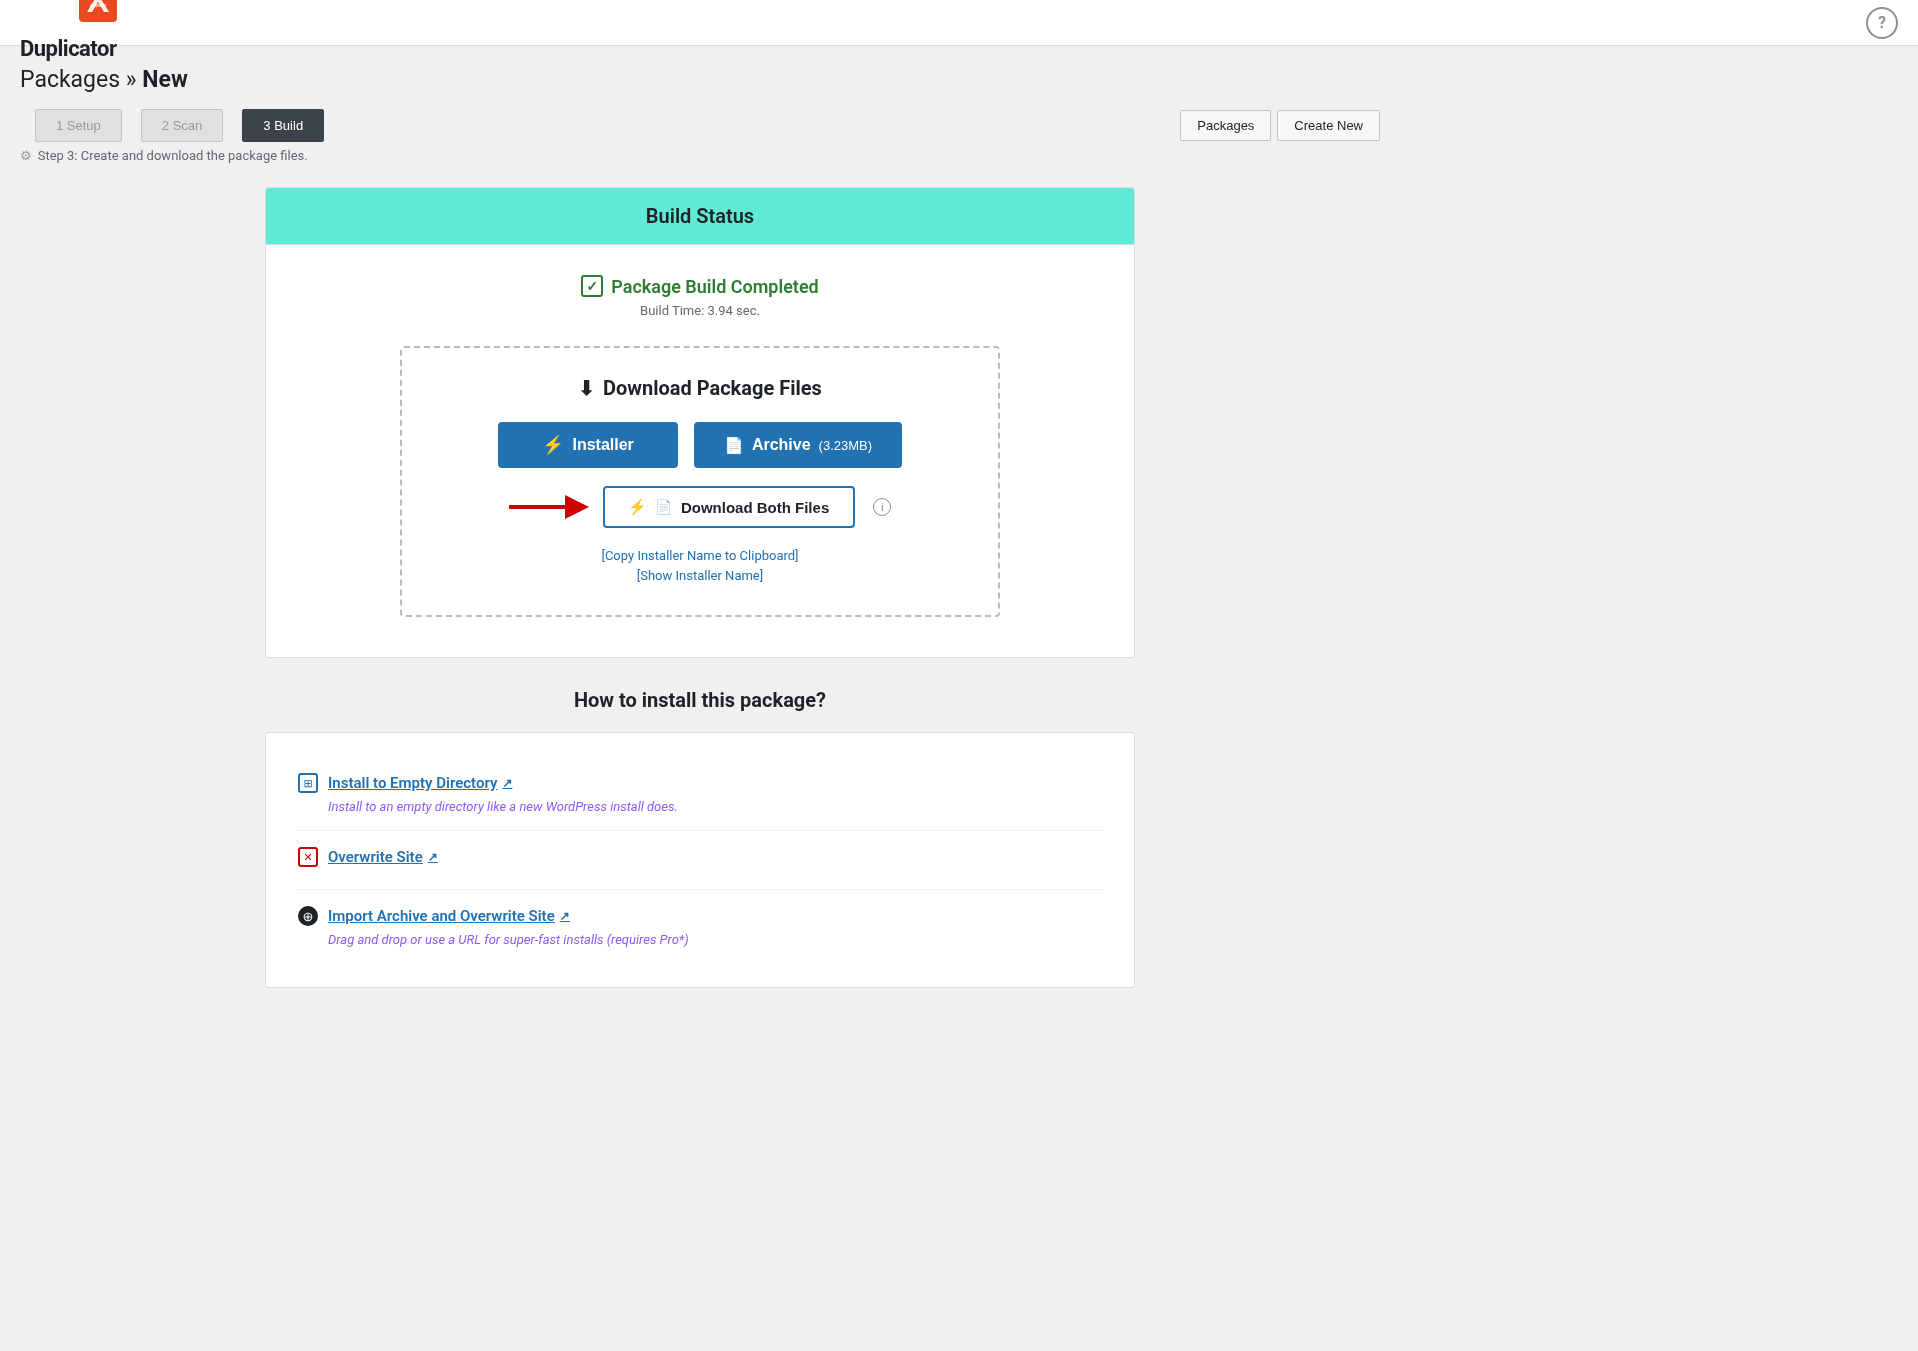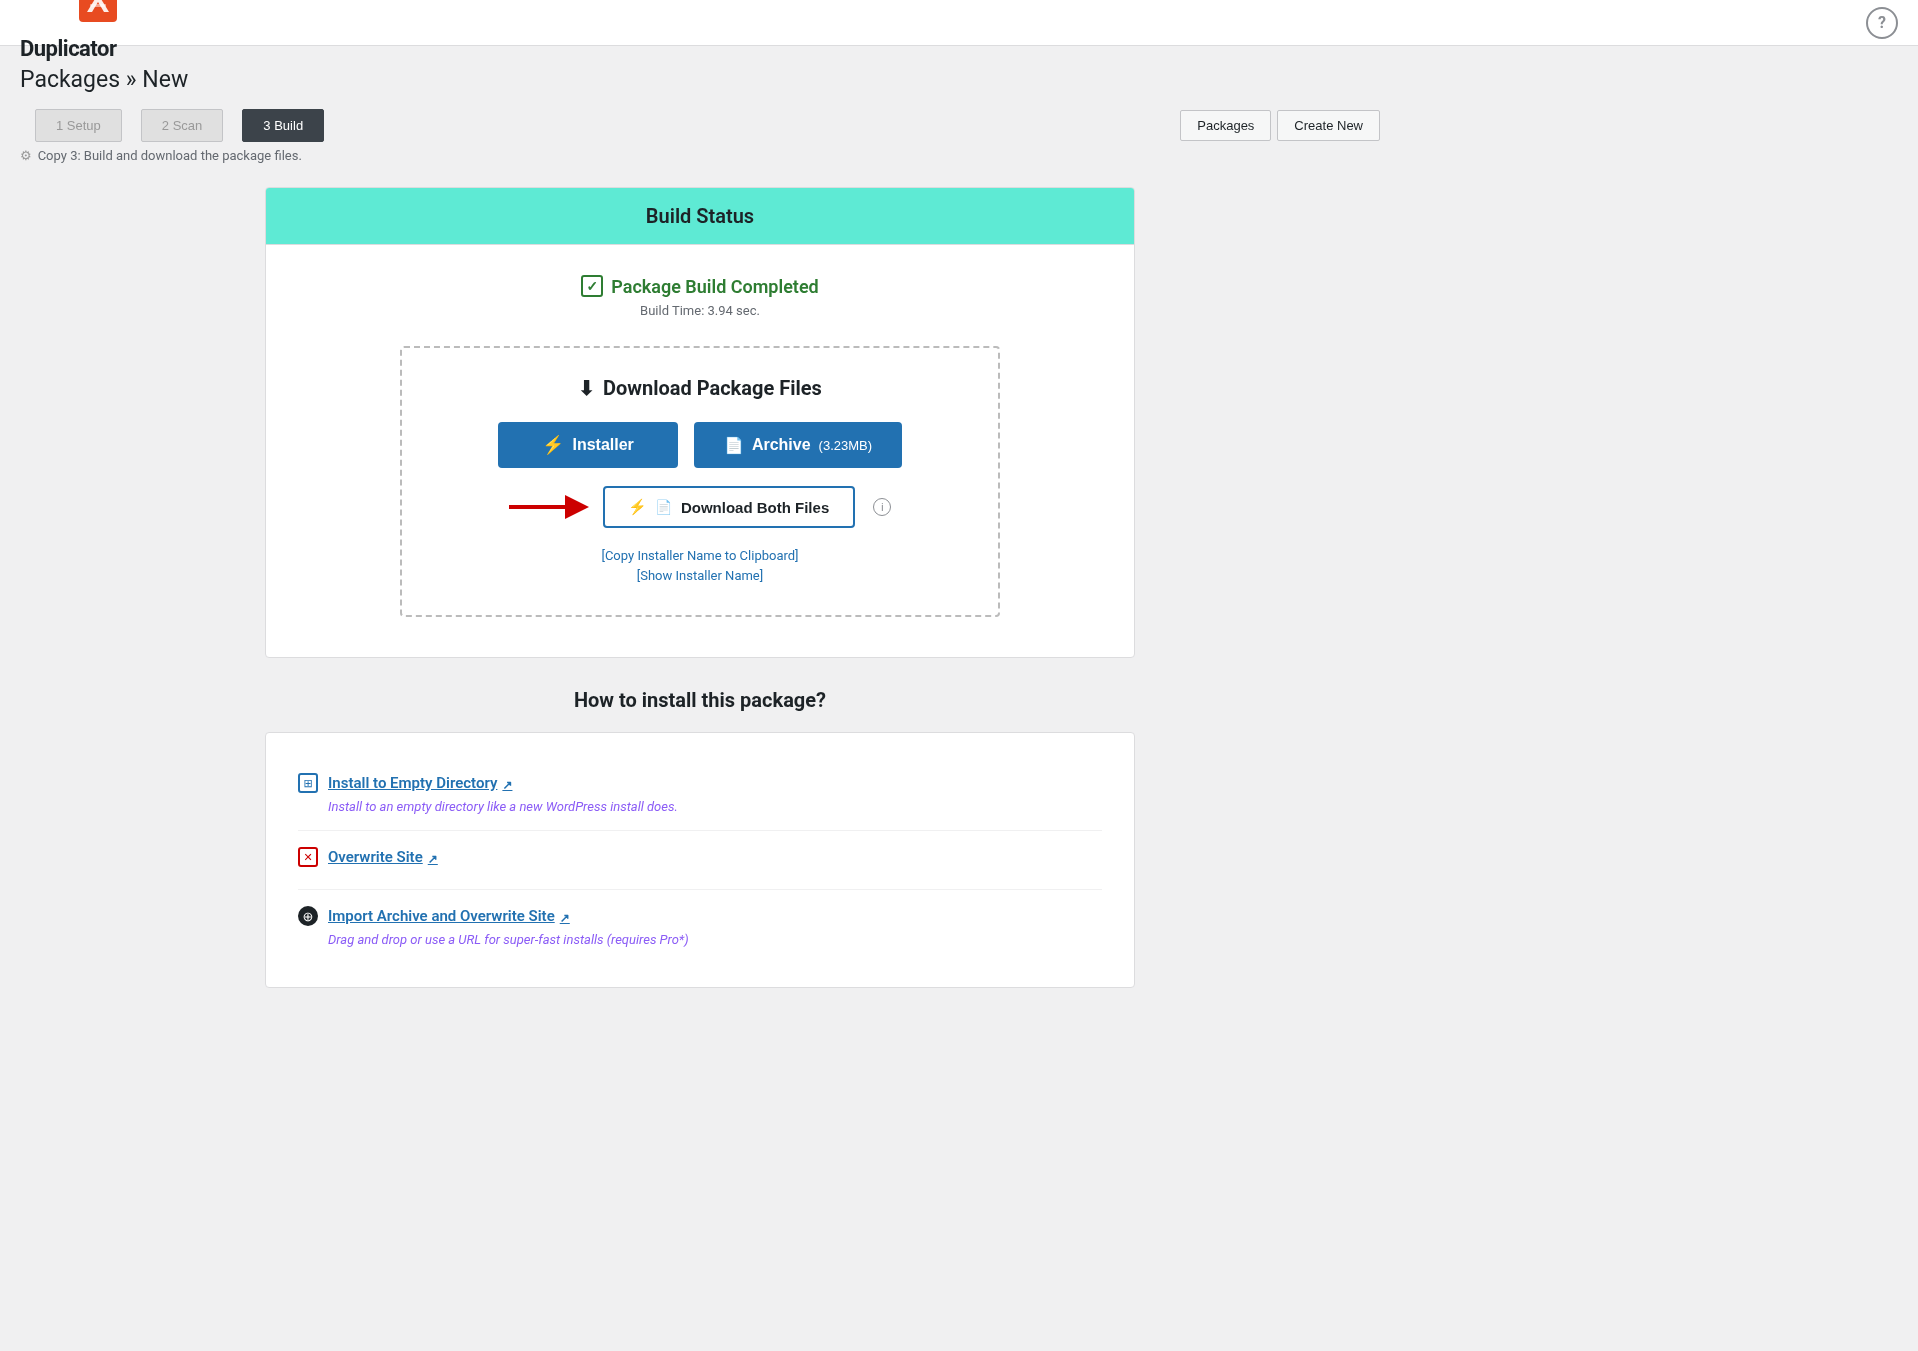--- a/index.html
+++ b/index.html
@@ -56,21 +56,21 @@
       max-width: 1400px;
     }
 
     .page-title {
       font-size: 23px;
       font-weight: 400;
       color: #1d2327;
       margin-bottom: 16px;
     }
     .page-title strong {
-      font-weight: 400;
+      font-weight: 700;
     }
 
     
     .steps-row {
       display: flex;
       align-items: center;
       justify-content: space-between;
       margin-bottom: 6px;
     }
     .steps-nav {
@@ -341,21 +341,21 @@
       color: #fff;
       flex-shrink: 0;
     }
     .install-item-link {
       color: #2271b1;
       text-decoration: underline;
       font-size: 15px;
       font-weight: 600;
       cursor: pointer;
       display: flex;
-      align-items: flex-end;
+      align-items: center;
       gap: 5px;
     }
     .install-item-desc {
       color: #8b5cf6;
       font-size: 13px;
       font-style: italic;
       padding-left: 30px;
     }
 
     .ext-link-icon {
@@ -403,21 +403,21 @@
       </button>
     </div>
     <div class="action-buttons">
       <button class="action-btn">Packages</button>
       <button class="action-btn">Create New</button>
     </div>
   </div>
 
   <div class="step-description">
     <span class="wp-logo-small">⚙</span>
-    <span>Copy 3: Build and download the package files.</span>
+    <span>Step 3: Create and download the package files.</span>
   </div>
 
   <div class="card">
     <div class="card-header">Build Status</div>
     <div class="card-body">
 
       <div class="build-status-success">
         <div class="check-icon">✓</div>
         <span>Package Build Completed</span>
       </div>

